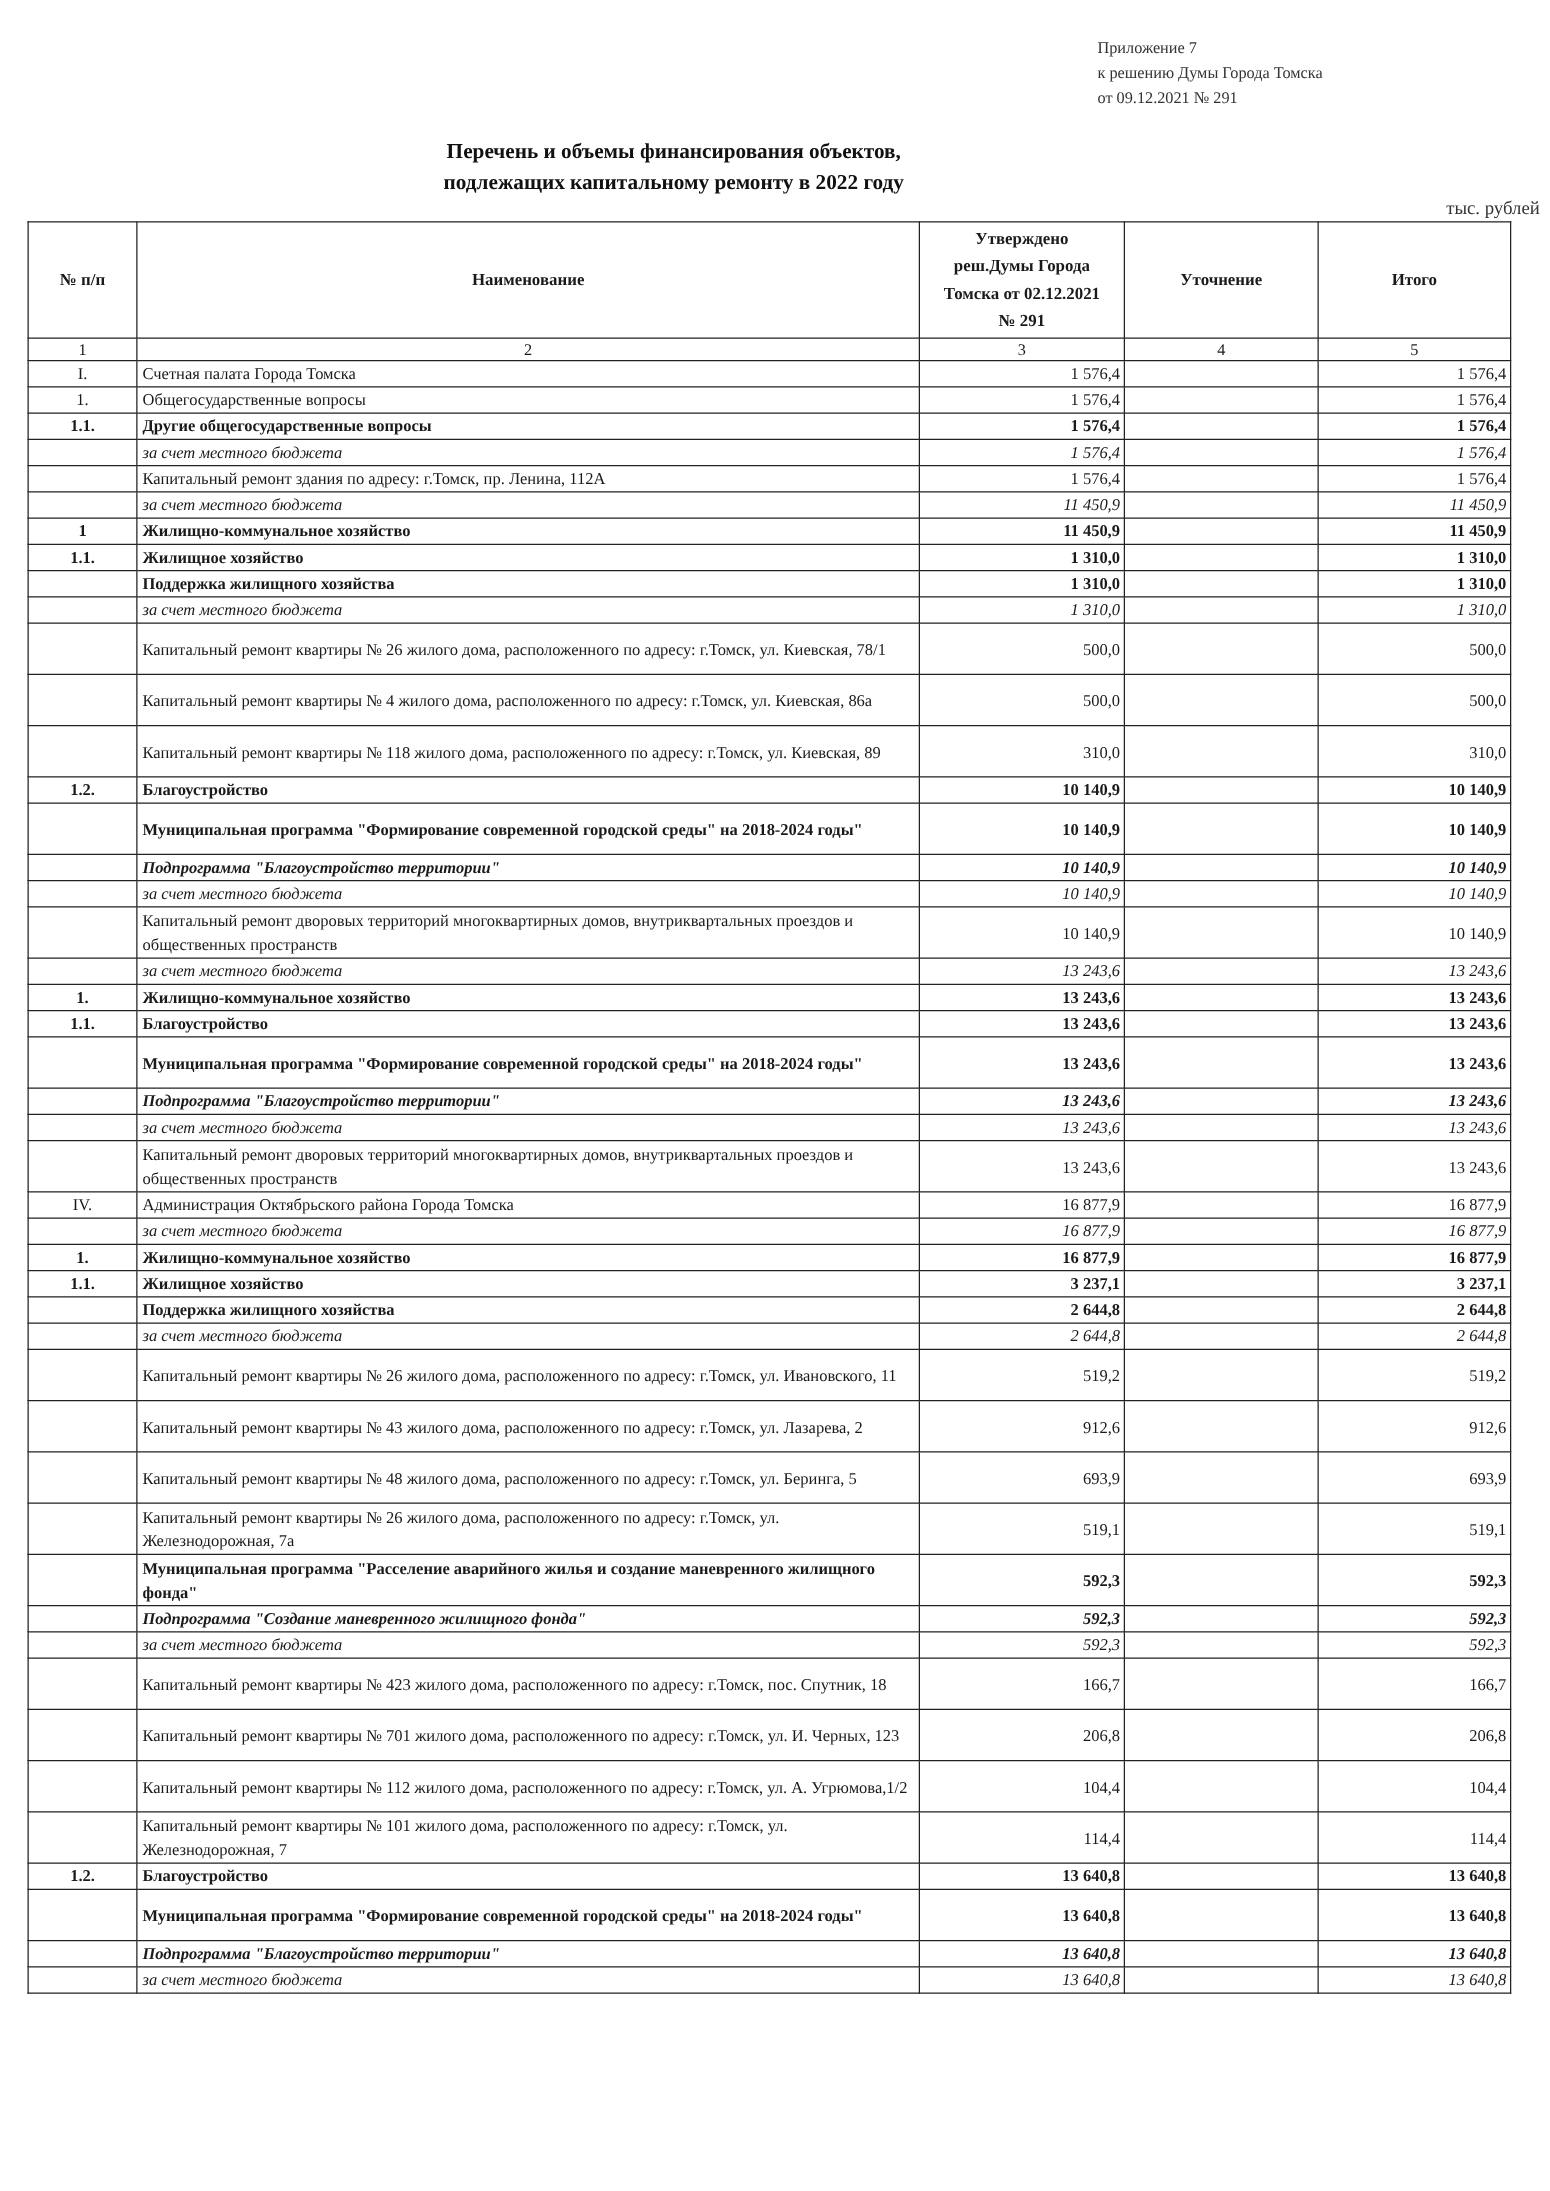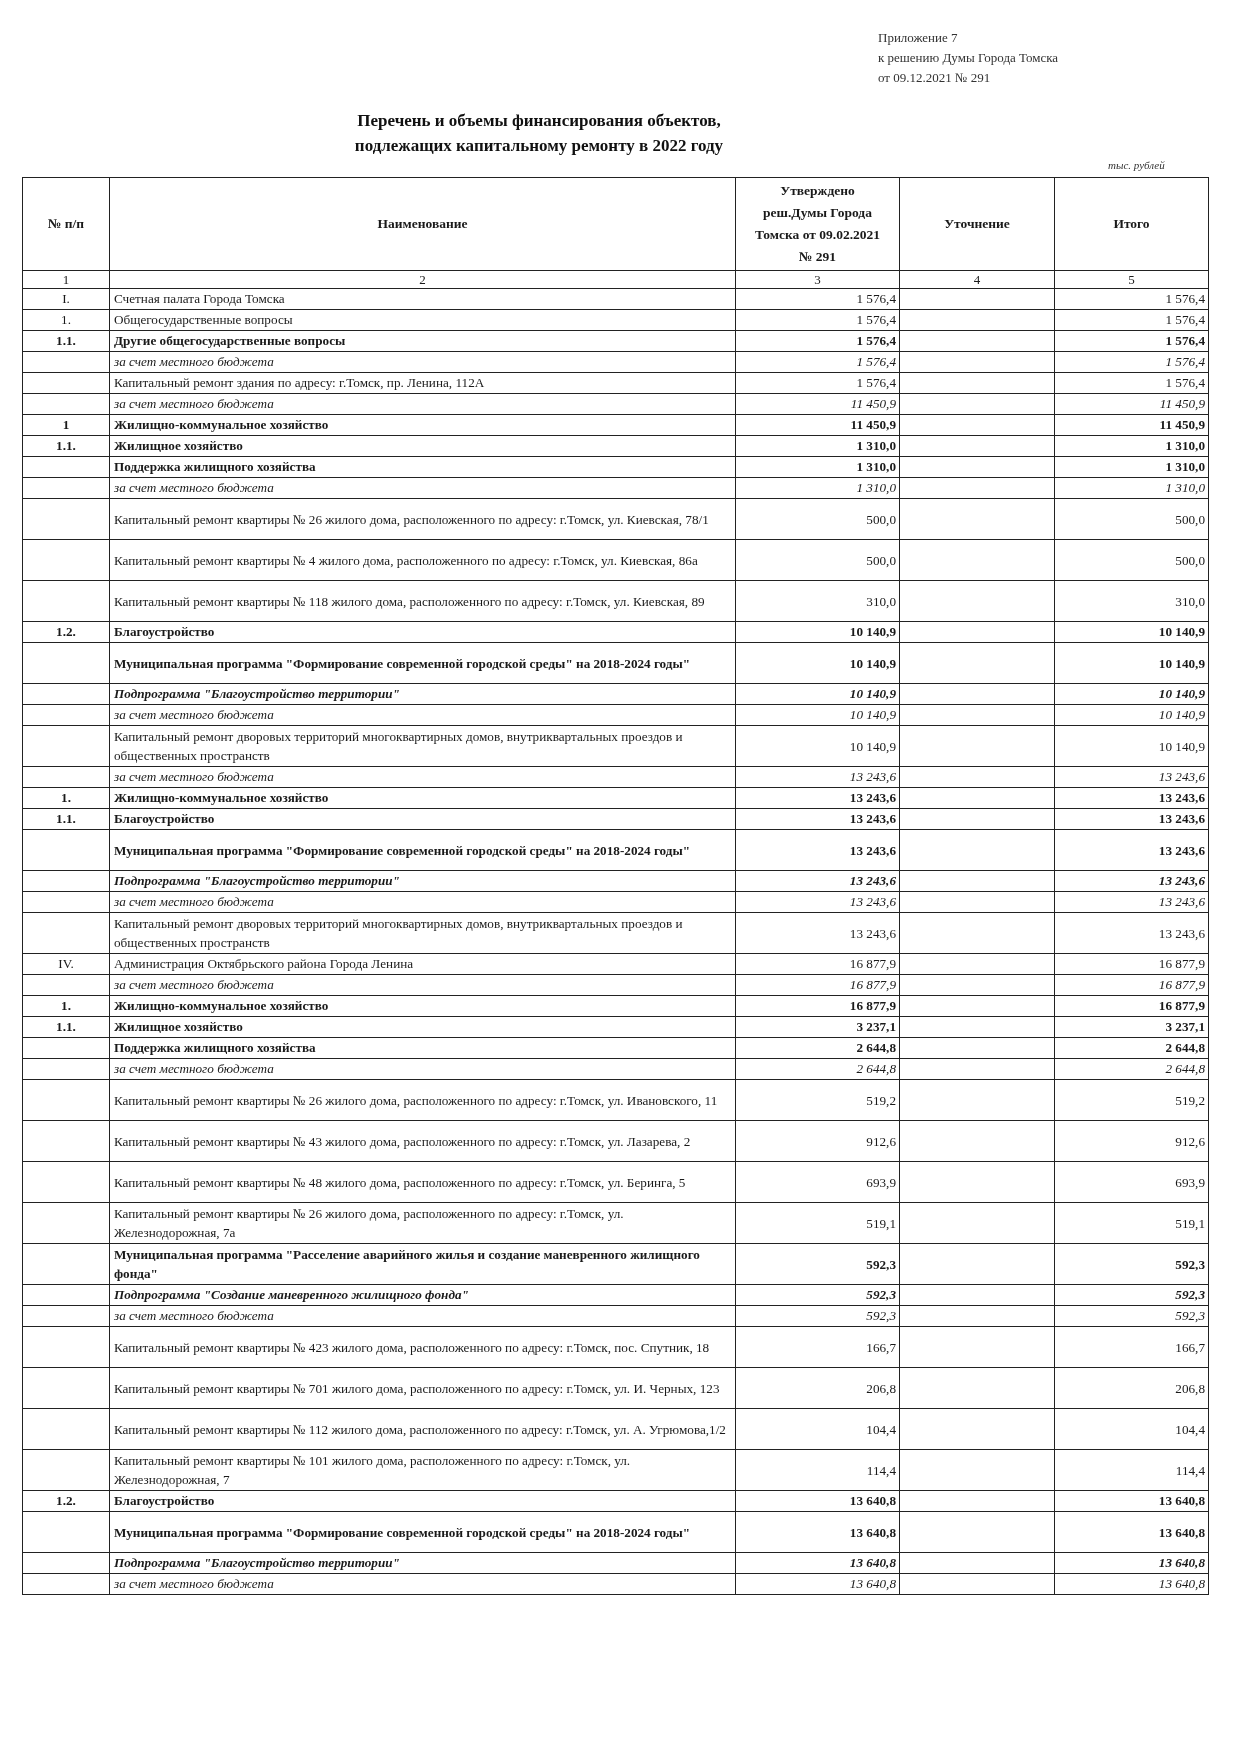--- a/index.html
+++ b/index.html
@@ -1,21 +1,21 @@
 <!DOCTYPE html>
 <html><head>
 <meta charset="utf-8">
 <style>
   html, body { margin: 0; padding: 0; background: #ffffff; }
   body { width: 1240px; height: 1753px; position: relative; overflow: hidden;
          font-family: "Liberation Serif", "DejaVu Serif", serif; color: #1a1a1a; }
   .appendix { position: absolute; left: 878px; top: 28px; font-size: 13px; line-height: 20px; color: #333; }
   .title { position: absolute; left: 0; width: 1078px; top: 108px; text-align: center;
            font-weight: bold; font-size: 17px; line-height: 25px; color: #111; }
-  .units { position: absolute; left: 1108px; top: 159px; font-size: 11px; color: #333; font-style: italic; }
+  .units { position: absolute; left: 1157px; top: 159px; font-size: 15px; color: #333; }
   table { position: absolute; left: 22px; top: 177px; width: 1186px; border-collapse: collapse;
           table-layout: fixed; }
   col.c1 { width: 87px; } col.c2 { width: 626px; } col.c3 { width: 164px; }
   col.c4 { width: 155px; } col.c5 { width: 154px; }
   td, th { border: 1.4px solid #222; padding: 0 4px; font-size: 13.2px; vertical-align: middle;
            overflow: hidden; }
   th { font-weight: bold; text-align: center; font-size: 13.5px; line-height: 22px; height: 92px; }
   tr.colnum td { text-align: center; height: 17px; font-size: 13px; line-height: 15px; }
   td.num { text-align: center; }
   td.val { text-align: right; padding-right: 3px; }
@@ -49,21 +49,21 @@
       <col class="c4">
       <col class="c5">
     </colgroup>
   <thead>
     <tr>
       <th>№ п/п</th>
       <th>Наименование</th>
       <th>
         <div>Утверждено</div>
         <div>реш.Думы Города</div>
-        <div>Томска от 09.02.2021</div>
+        <div>Томска от 02.12.2021</div>
         <div>№ 291</div>
       </th>
       <th>Уточнение</th>
       <th>Итого</th>
     </tr>
     <tr class="colnum">
       <td>1</td>
       <td>2</td>
       <td>3</td>
       <td>4</td>
@@ -241,21 +241,21 @@
       </tr>
       <tr class="r2">
         <td class="num"></td>
         <td>Капитальный ремонт дворовых территорий многоквартирных домов, внутриквартальных проездов и общественных пространств</td>
         <td class="val">13 243,6</td>
         <td class="val"></td>
         <td class="val">13 243,6</td>
       </tr>
       <tr class="r1">
         <td class="num">IV.</td>
-        <td>Администрация Октябрьского района Города Ленина</td>
+        <td>Администрация Октябрьского района Города Томска</td>
         <td class="val">16 877,9</td>
         <td class="val"></td>
         <td class="val">16 877,9</td>
       </tr>
       <tr class="r1 ital">
         <td class="num"></td>
         <td>за счет местного бюджета</td>
         <td class="val">16 877,9</td>
         <td class="val"></td>
         <td class="val">16 877,9</td>

